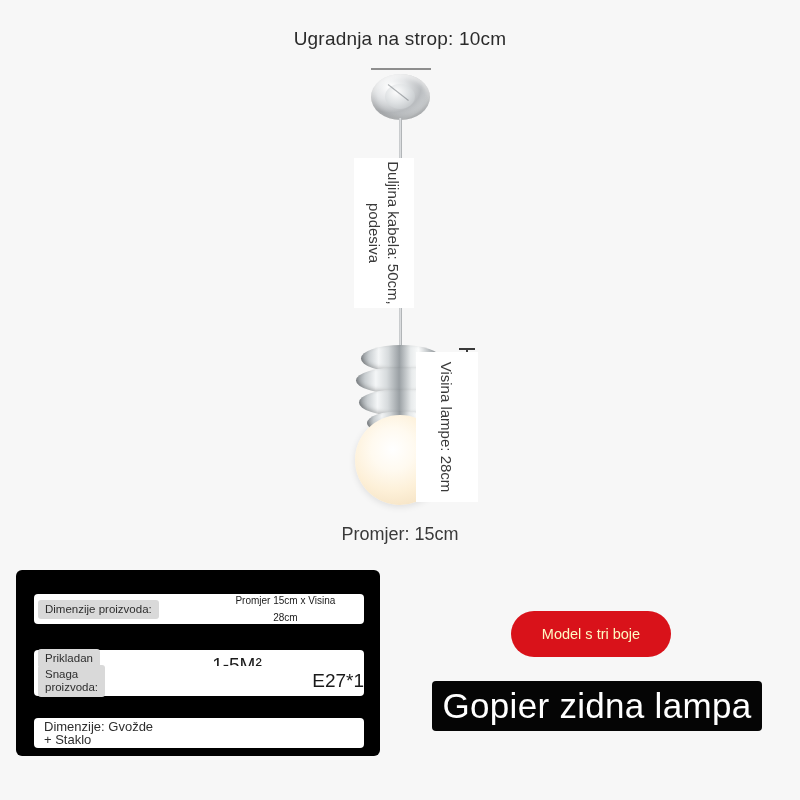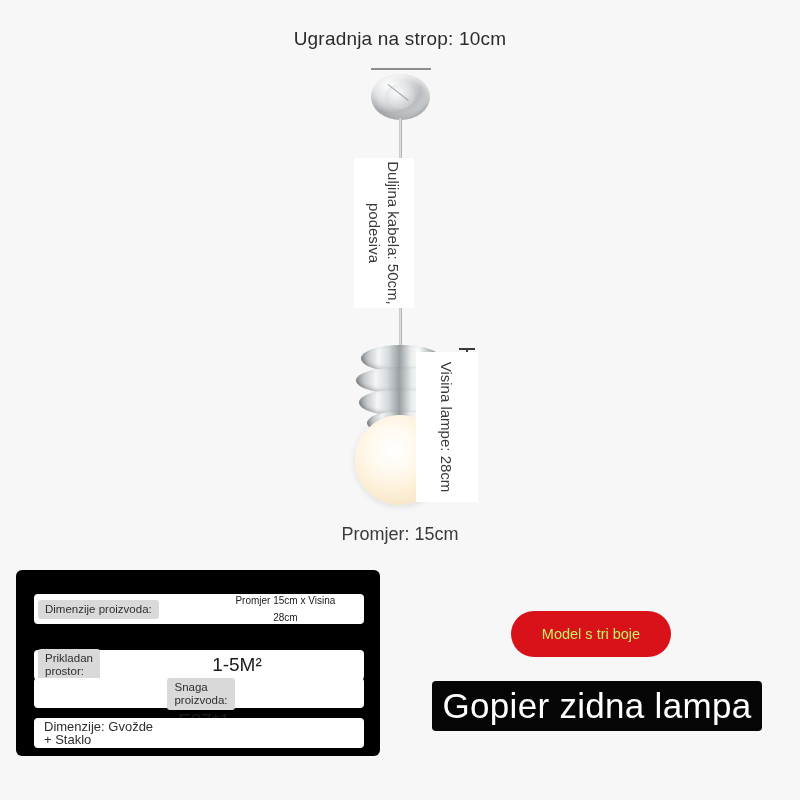--- a/index.html
+++ b/index.html
@@ -197,21 +197,21 @@
     left: 18px;
     width: 330px;
     height: 30px;
     background: #ffffff;
     border-radius: 4px;
     display: flex;
     align-items: center;
   }
   .spec-row.r0 { top: 24px; gap: 38px; }
   .spec-row.r1 { top: 80px; }
-  .spec-row.r2 { top: 108px; flex-direction: column; }
+  .spec-row.r2 { top: 96px; }
   .spec-row.r3 { top: 148px; }
 
   .spec-key {
     background: #d9d9d9;
     color: #2e2e2e;
     font-size: 11.5px;
     line-height: 13px;
     padding: 3px 7px;
     border-radius: 3px;
     margin-left: 4px;
@@ -234,21 +234,21 @@
 
   
   .red-pill {
     position: absolute;
     left: 511px;
     top: 611px;
     width: 160px;
     height: 46px;
     border-radius: 23px;
     background: #d9121a;
-    color: #bef264;
+    color: #fef9c3;
     font-size: 14.5px;
     line-height: 18px;
     display: flex;
     align-items: center;
     justify-content: center;
   }
 
   
   .title-pill {
     position: absolute;

